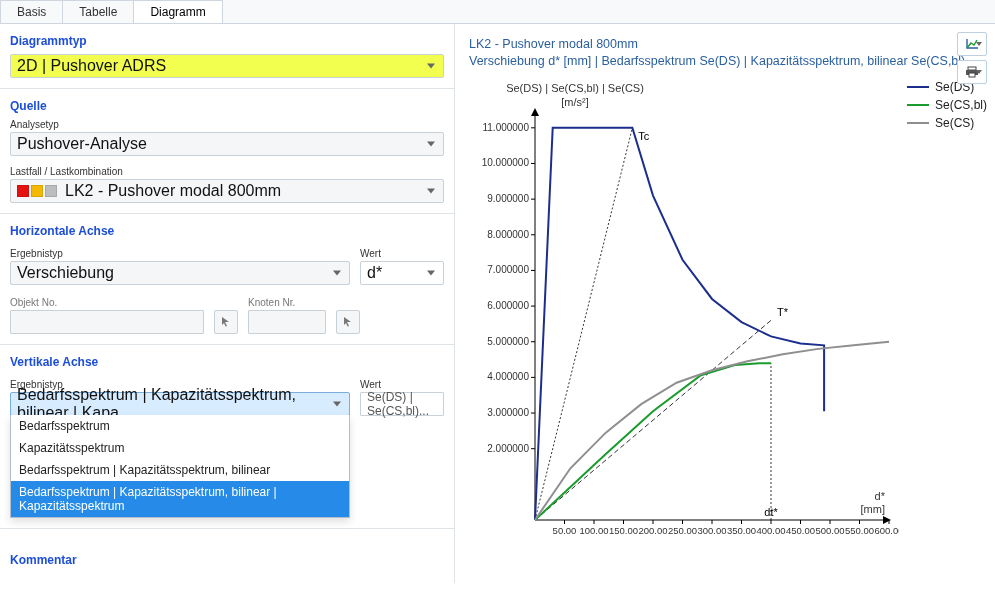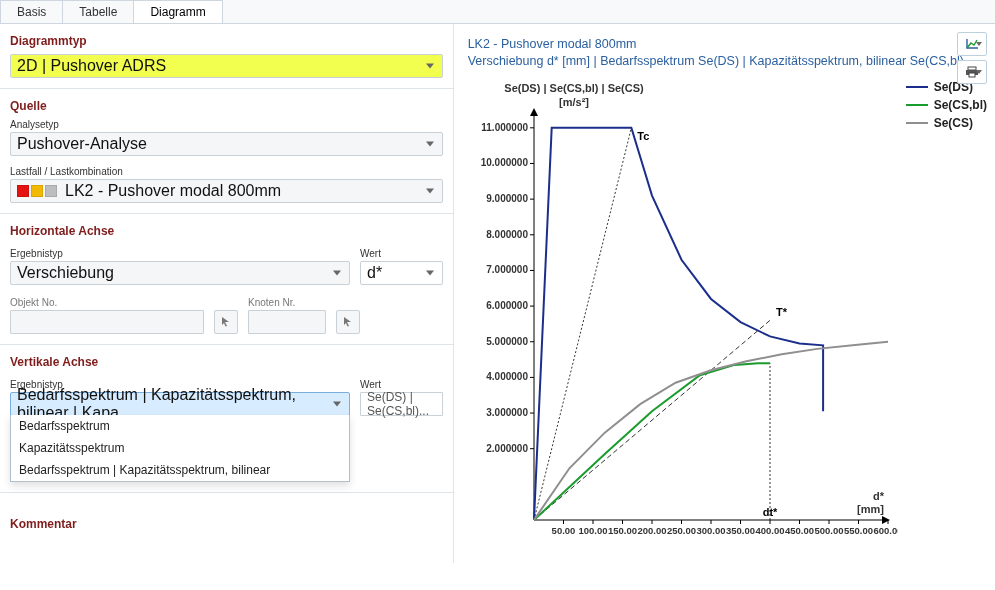--- a/index.html
+++ b/index.html
@@ -10,21 +10,21 @@
     .tabs { display: flex; border-bottom: 1px solid #cfd6de; background: #f7f9fb; height: 26px; }
     .tab { padding: 4px 16px; background: #f7f9fb; border: 1px solid #cfd6de; border-bottom: none; margin-right: -1px; color: #333; cursor: pointer; font-size: 12px; }
     .tab.active { background: #fff; color: #000; font-weight: normal; }
 
     .body { display: flex; flex: 1; }
 
     
     .left { width: 462px; border-right: 1px solid #dfe4e9; padding: 0; overflow: hidden; }
     .section { padding: 4px 10px 10px 10px; border-bottom: 1px solid #dfe4e9; }
     .section.last { border-bottom: none; }
-    .sec-title { color: #7f1d1d; font-size: 12px; font-weight: 600; margin: 6px 0 6px 0; }
+    .sec-title { color: #1d4ed8; font-size: 12px; font-weight: 600; margin: 6px 0 6px 0; }
     .field-label { font-size: 10px; color: #333; margin: 4px 0 2px 0; }
     .select { width: 100%; height: 24px; background: #f4f6f8; border: 1px solid #c8d0d8; border-radius: 2px; padding: 0 22px 0 6px; font-size: 16px; color: #111; position: relative; display: flex; align-items: center; cursor: pointer; }
     .select::after { content: ""; position: absolute; right: 8px; top: 50%; width: 0; height: 0; border-left: 4px solid transparent; border-right: 4px solid transparent; border-top: 5px solid #666; transform: translateY(-50%); }
     .select.highlight { background: #f2ff4e; }
     .select.blue-hover { background: #d7ecff; border-color: #79aee0; }
     .row2 { display: flex; gap: 10px; }
     .col-a { flex: 0 0 340px; }
     .col-b { flex: 1; }
     .inputish { height: 24px; background: #f4f6f8; border: 1px solid #c8d0d8; border-radius: 1px; display: flex; align-items: center; padding: 0 6px; font-size: 12px; color: #555; }
     .iconbtn { width: 24px; height: 24px; border: 1px solid #c8d0d8; background: #f4f6f8; border-radius: 2px; display: inline-flex; align-items: center; justify-content: center; margin-left: 4px; cursor: pointer; }
@@ -32,21 +32,21 @@
     .sw { width: 12px; height: 12px; margin-right: 2px; display: inline-block; border: 1px solid rgba(0,0,0,0.1); }
     .dropdown-list { position: relative; margin-top: -1px; background: #fff; border: 1px solid #b3c0cc; border-top: none; box-shadow: 0 4px 8px rgba(0,0,0,0.12); font-size: 12px; }
     .dropdown-list .item { padding: 4px 8px; cursor: pointer; }
     .dropdown-list .item.selected { background: #268be8; color: #fff; }
     .flex-inline { display: flex; align-items: center; }
     .gap6 { gap: 6px; }
 
     
     .right { flex: 1; padding: 8px 8px 0 14px; position: relative; }
     .chart-title { color: #2a5f9f; font-size: 12.5px; line-height: 1.35; margin: 4px 0 10px 0; }
-    .chart-wrap { display: flex; font-weight: bold; }
+    .chart-wrap { display: flex; }
     .chart-area { position: relative; }
     .legend { margin-left: 8px; font-size: 12px; }
     .legend-row { display: flex; align-items: center; margin-bottom: 4px; white-space: nowrap; }
     .legend-line { width: 22px; height: 2px; margin-right: 6px; }
     .right-tools { position: absolute; top: 8px; right: 8px; display: flex; flex-direction: column; gap: 4px; }
     .toolbtn { width: 30px; height: 24px; border: 1px solid #bcd0e0; background: #fff; border-radius: 2px; display: flex; align-items: center; justify-content: center; cursor: pointer; position: relative; font-size: 11px; }
     .toolbtn::after { content: ""; position: absolute; right: 4px; top: 50%; width: 0; height: 0; border-left: 3px solid transparent; border-right: 3px solid transparent; border-top: 4px solid #666; transform: translateY(-50%); }
     .textbtn { color: #777; }
     svg text { font-family: "Segoe UI", Arial, sans-serif; }
   </style>
@@ -135,20 +135,21 @@
         <div class="row2">
           <div class="col-a" style="position:relative">
             <div class="field-label">Ergebnistyp</div>
             <div class="select blue-hover">
               <span>Bedarfsspektrum | Kapazitätsspektrum, bilinear | Kapa...</span>
             </div>
             <div class="dropdown-list">
               <div class="item">Bedarfsspektrum</div>
               <div class="item">Kapazitätsspektrum</div>
               <div class="item">Bedarfsspektrum | Kapazitätsspektrum, bilinear</div>
+              <div class="item selected">Bedarfsspektrum | Kapazitätsspektrum, bilinear | Kapazitätsspektrum</div>
             </div>
           </div>
           <div class="col-b">
             <div class="field-label">Wert</div>
             <div class="inputish" style="background:#fff">
               <span>Se(DS) | Se(CS,bl)...</span>
             </div>
           </div>
         </div>
       </div>

